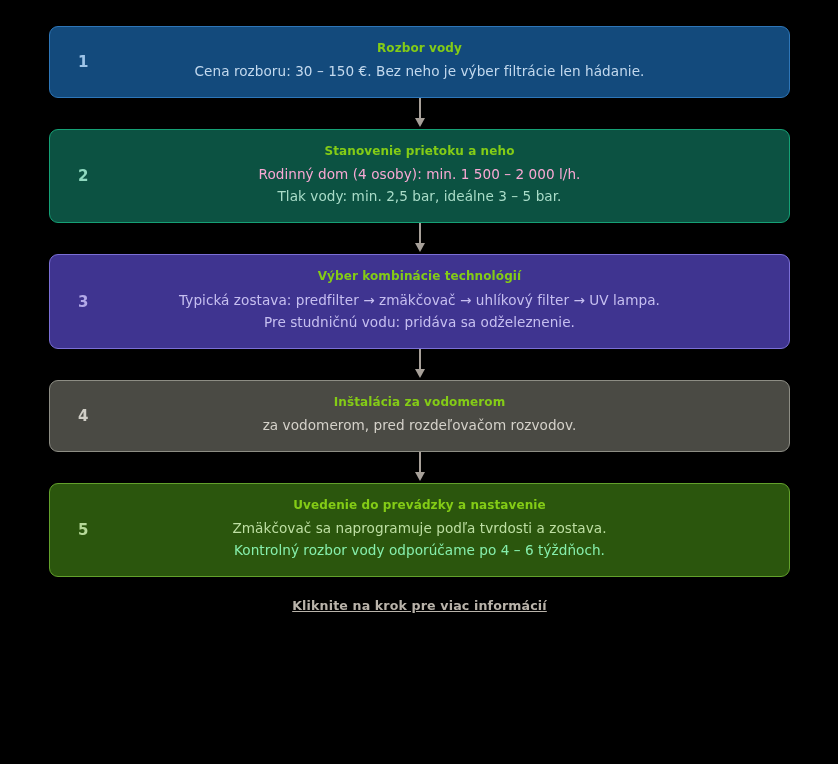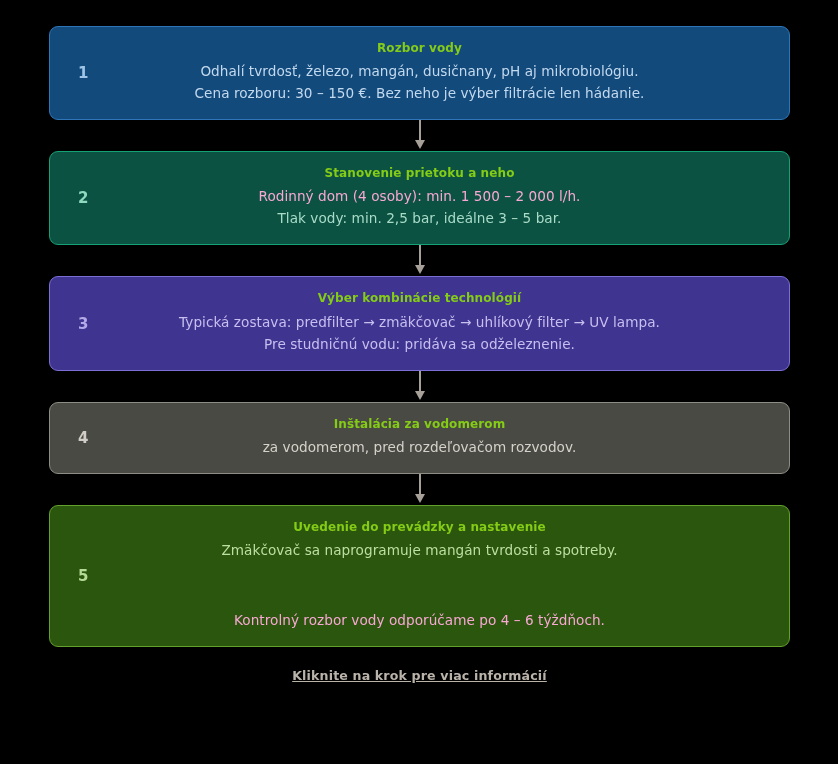--- a/index.html
+++ b/index.html
@@ -107,21 +107,20 @@
 </style>
 </head>
 <body style="background: rgb(0, 0, 0);">
 
 <div class="flow">
 
   <div class="step-card" style="background: rgb(19, 74, 124); border: 1px solid rgb(46, 118, 184);">
     <div class="step-num" style="color: rgb(158, 196, 232);">1</div>
     <div class="step-body">
       <div class="step-title">Rozbor vody</div>
-      <div class="step-line" style="color: rgb(195, 217, 238);">Odhalí tvrdosť, železo, mangán, dusičnany, pH aj mikrobiológiu.</div>
       <div class="step-line" style="color: rgb(195, 217, 238);">Cena rozboru: 30 – 150 €. Bez neho je výber filtrácie len hádanie.</div>
     </div>
   </div>
 
   <div class="connector">
     <div class="stem" style="background: rgb(167, 160, 153);"></div>
     <div class="head" style="border-top-color: rgb(167, 160, 153);"></div>
   </div>
 
   <div class="step-card" style="background: rgb(12, 82, 66); border: 1px solid rgb(21, 160, 117);">
@@ -162,20 +161,20 @@
 
   <div class="connector">
     <div class="stem" style="background: rgb(167, 160, 153);"></div>
     <div class="head" style="border-top-color: rgb(167, 160, 153);"></div>
   </div>
 
   <div class="step-card" style="background: rgb(43, 86, 13); border: 1px solid rgb(99, 161, 44);">
     <div class="step-num" style="color: rgb(182, 217, 152);">5</div>
     <div class="step-body">
       <div class="step-title">Uvedenie do prevádzky a nastavenie</div>
-      <div class="step-line" style="color: rgb(190, 223, 163);">Zmäkčovač sa naprogramuje mangán tvrdosti a spotreby.</div>
-      <div class="step-line" style="color: #f9a8d4; margin-top: 48px;">Kontrolný rozbor vody odporúčame po 4 – 6 týždňoch.</div>
+      <div class="step-line" style="color: rgb(190, 223, 163);">Zmäkčovač sa naprogramuje podľa tvrdosti a zostava.</div>
+      <div class="step-line" style="color: #86efac;">Kontrolný rozbor vody odporúčame po 4 – 6 týždňoch.</div>
     </div>
   </div>
 
   <div class="hint" style="color: rgb(185, 179, 170);">Kliknite na krok pre viac informácií</div>
 
 </div>
 
 </body></html>

